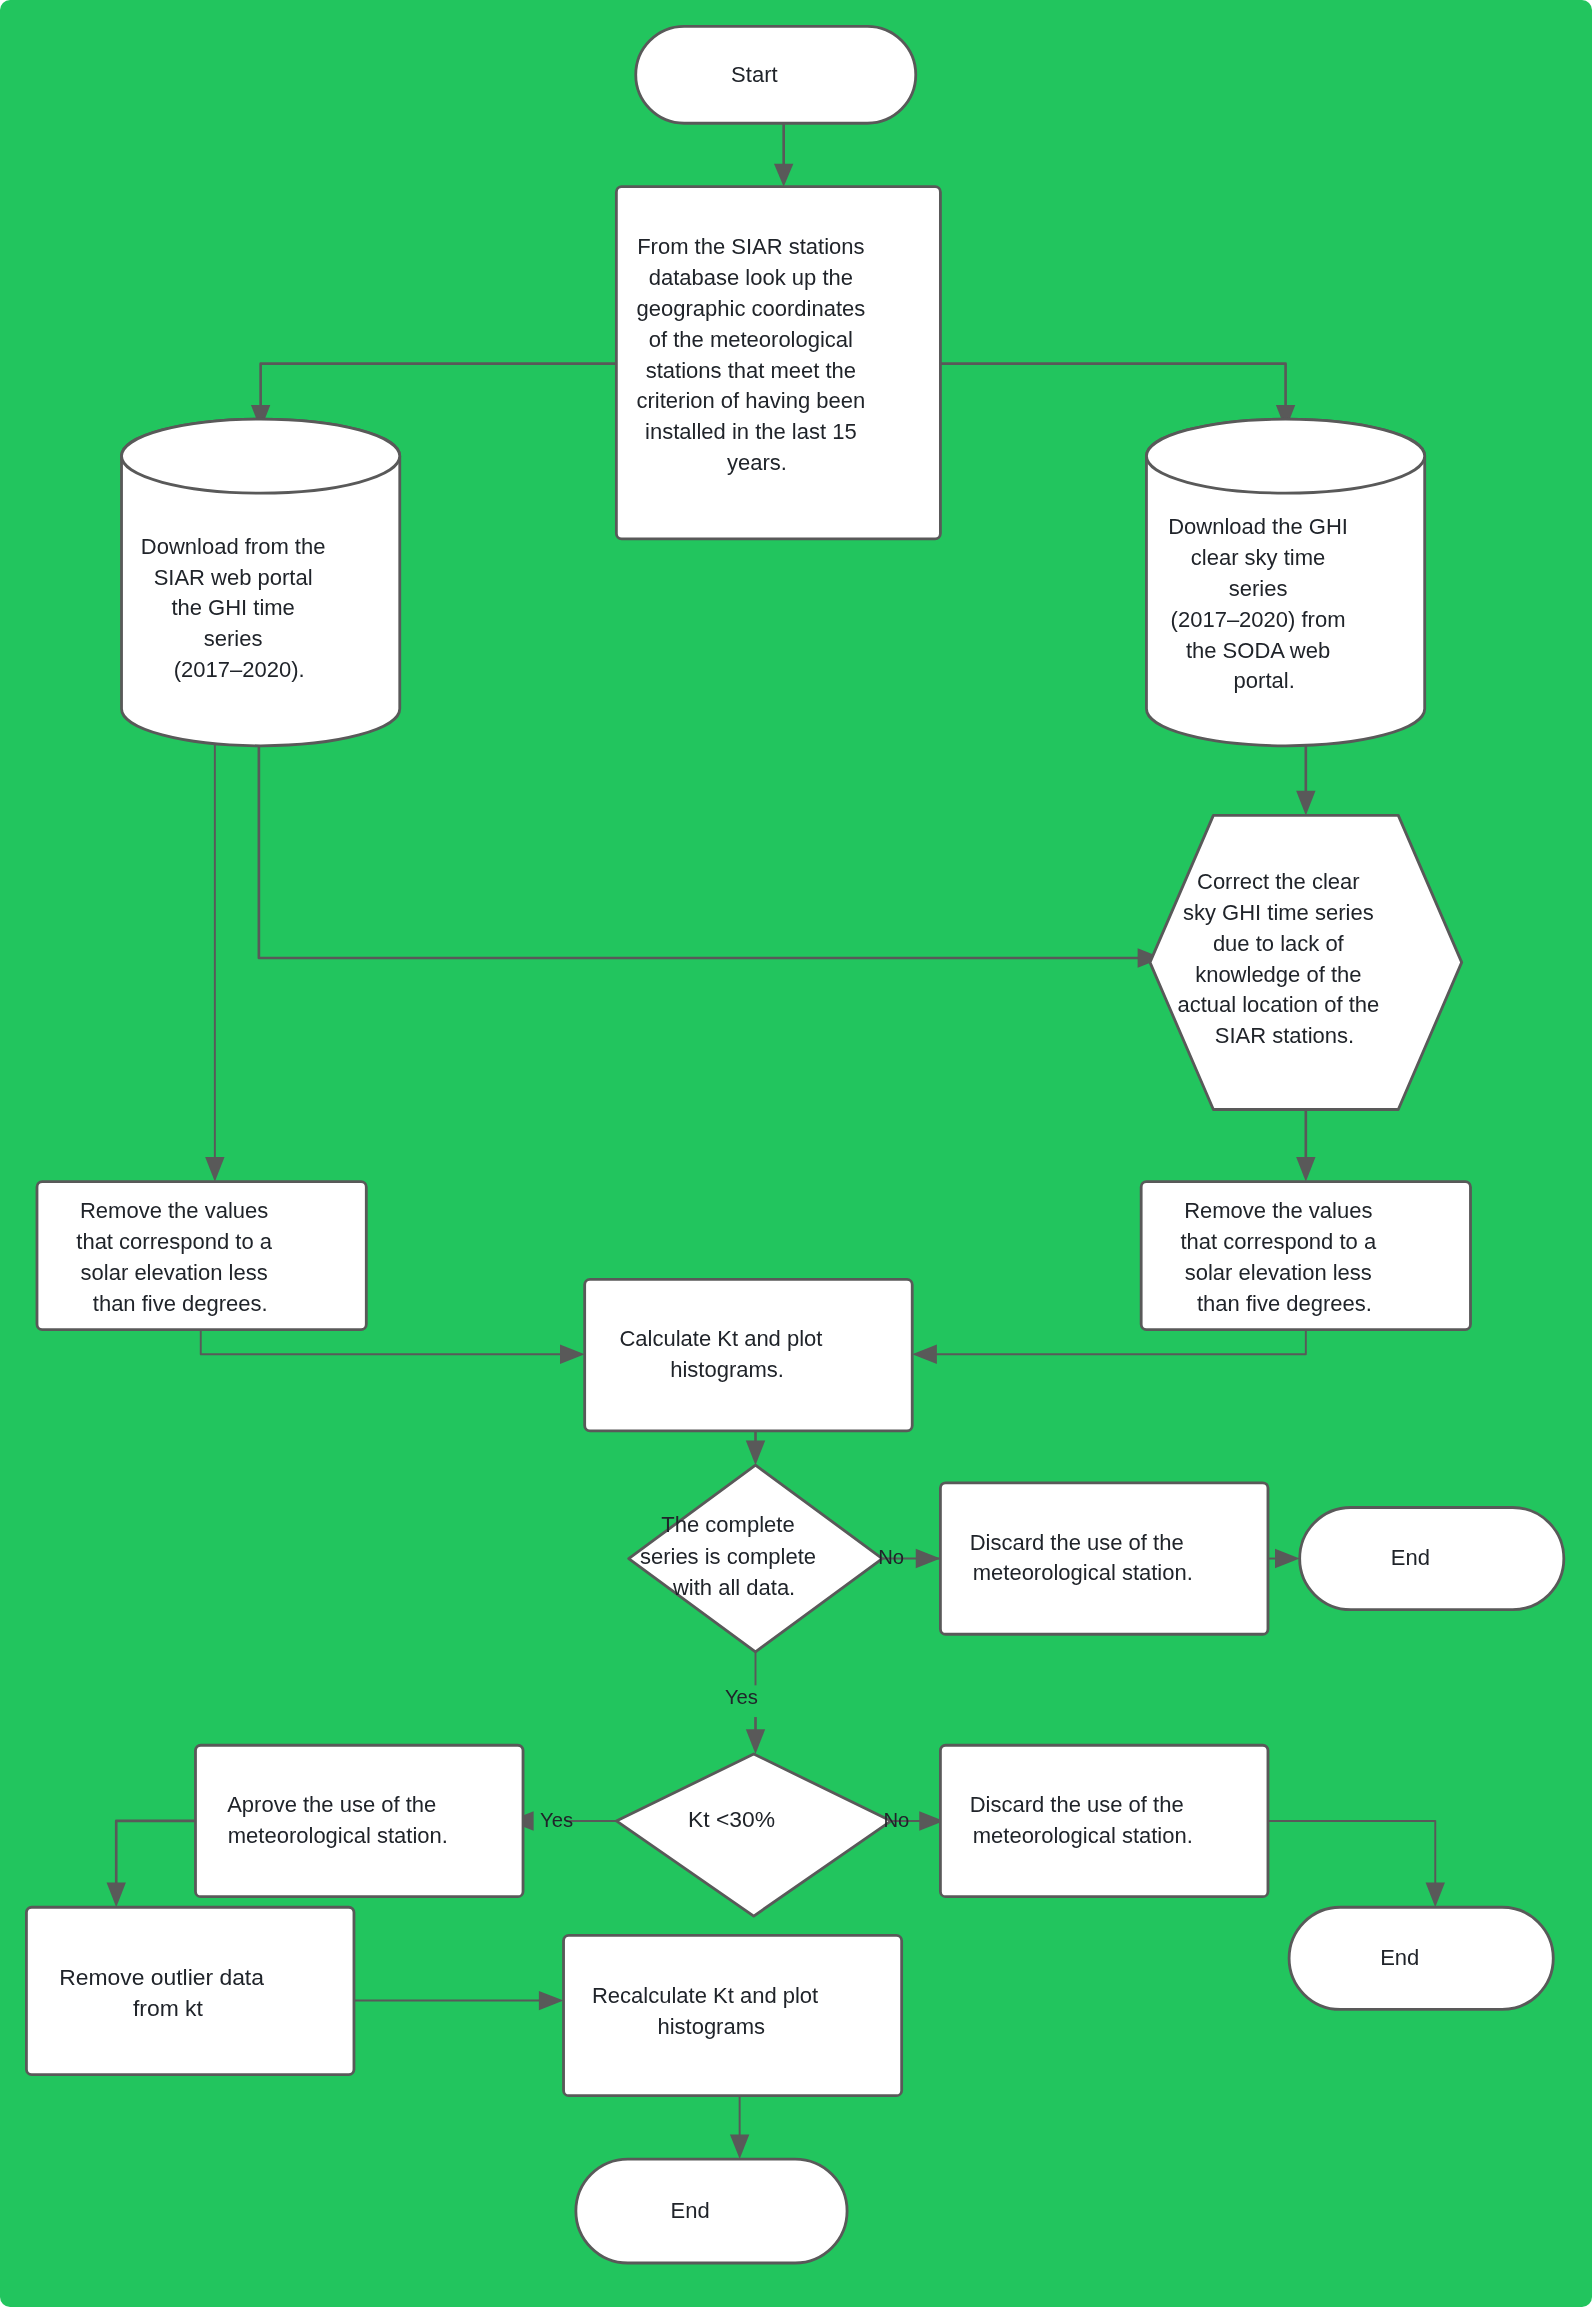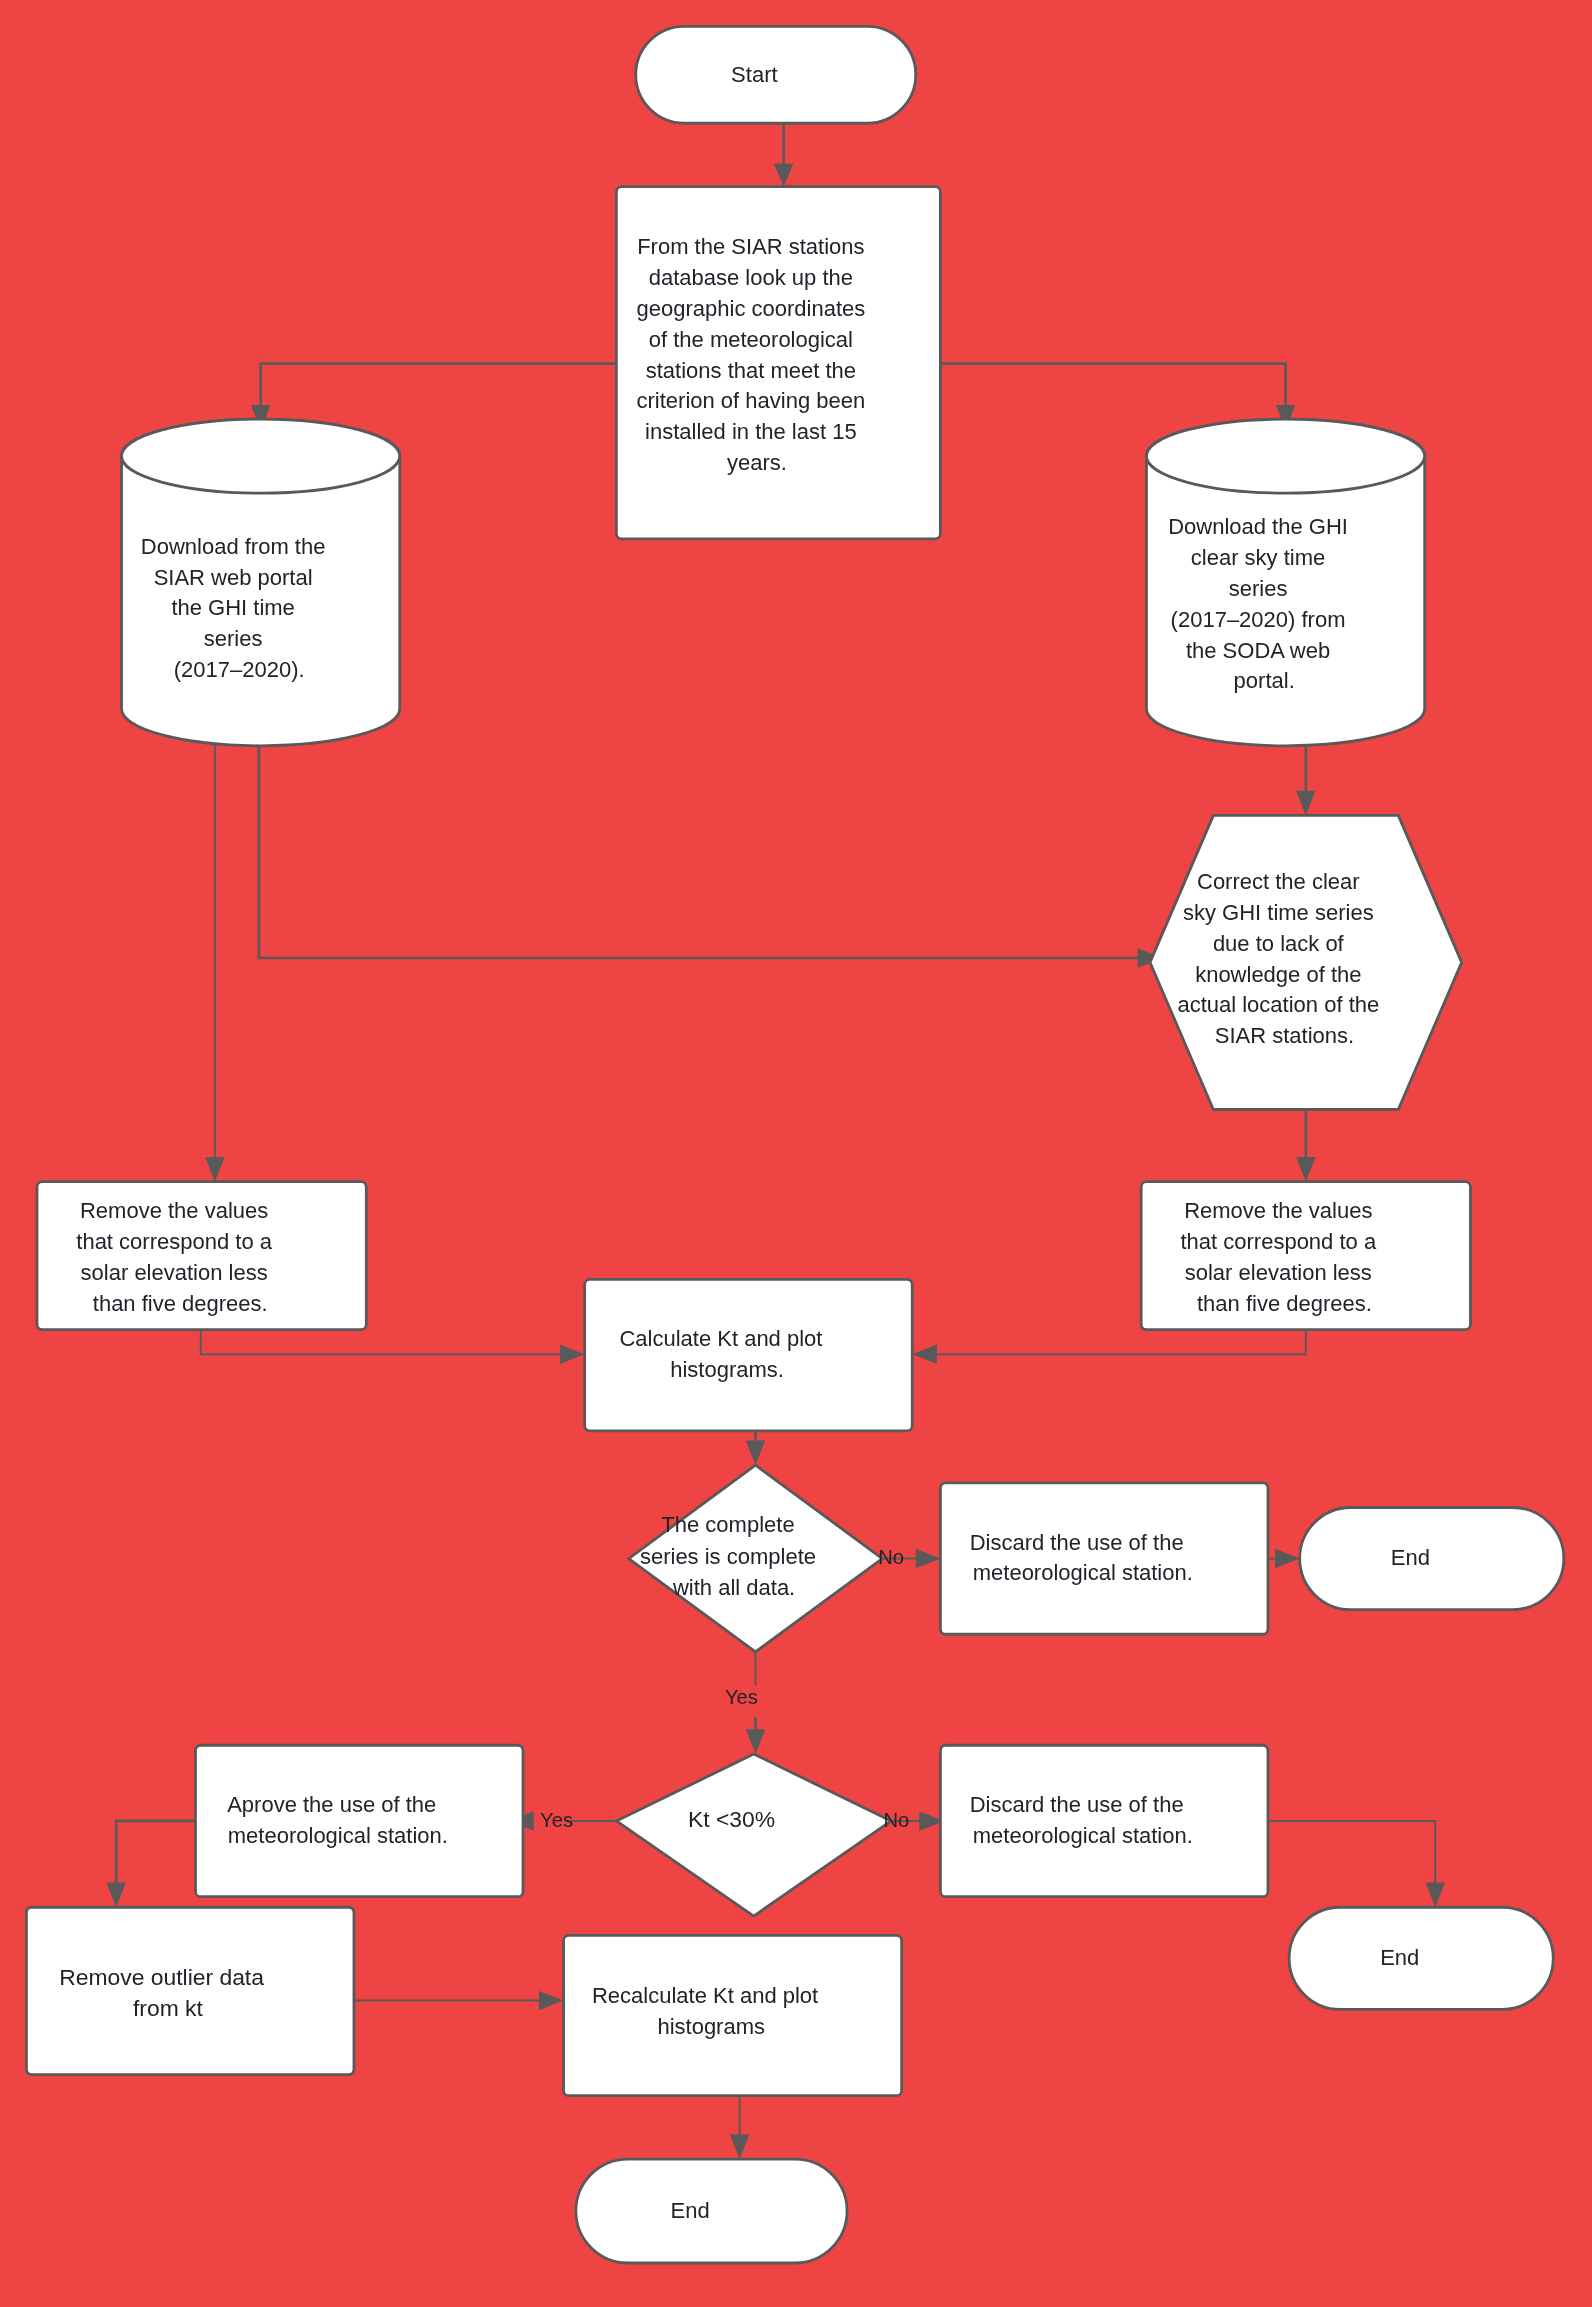--- a/index.html
+++ b/index.html
@@ -7,22 +7,23 @@
     padding: 0;
     background: #ffffff;
   }
   body {
     font-family: "Liberation Sans", sans-serif;
   }
   #flow-root {
     position: relative;
     width: 1592px;
     height: 2307px;
-    background: #ef4444;
+    background: #22c55e;
     overflow: hidden;
+    border-radius: 10px;
   }
   svg#flow-svg {
     position: absolute;
     top: 0;
     left: 0;
     width: 1592px;
     height: 2307px;
     display: block;
   }
   .node-shape {

